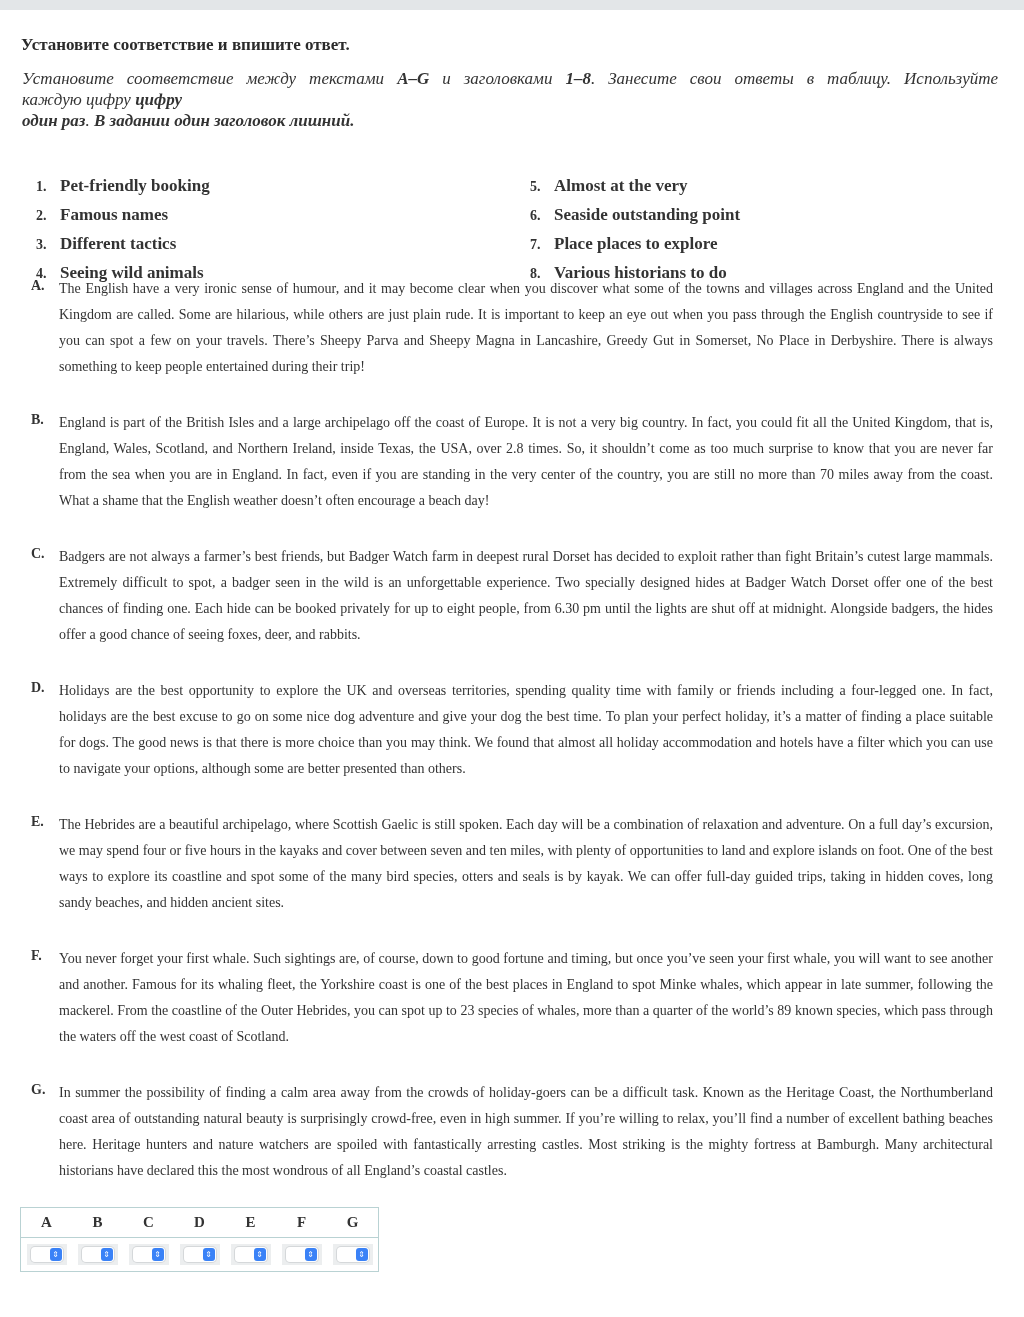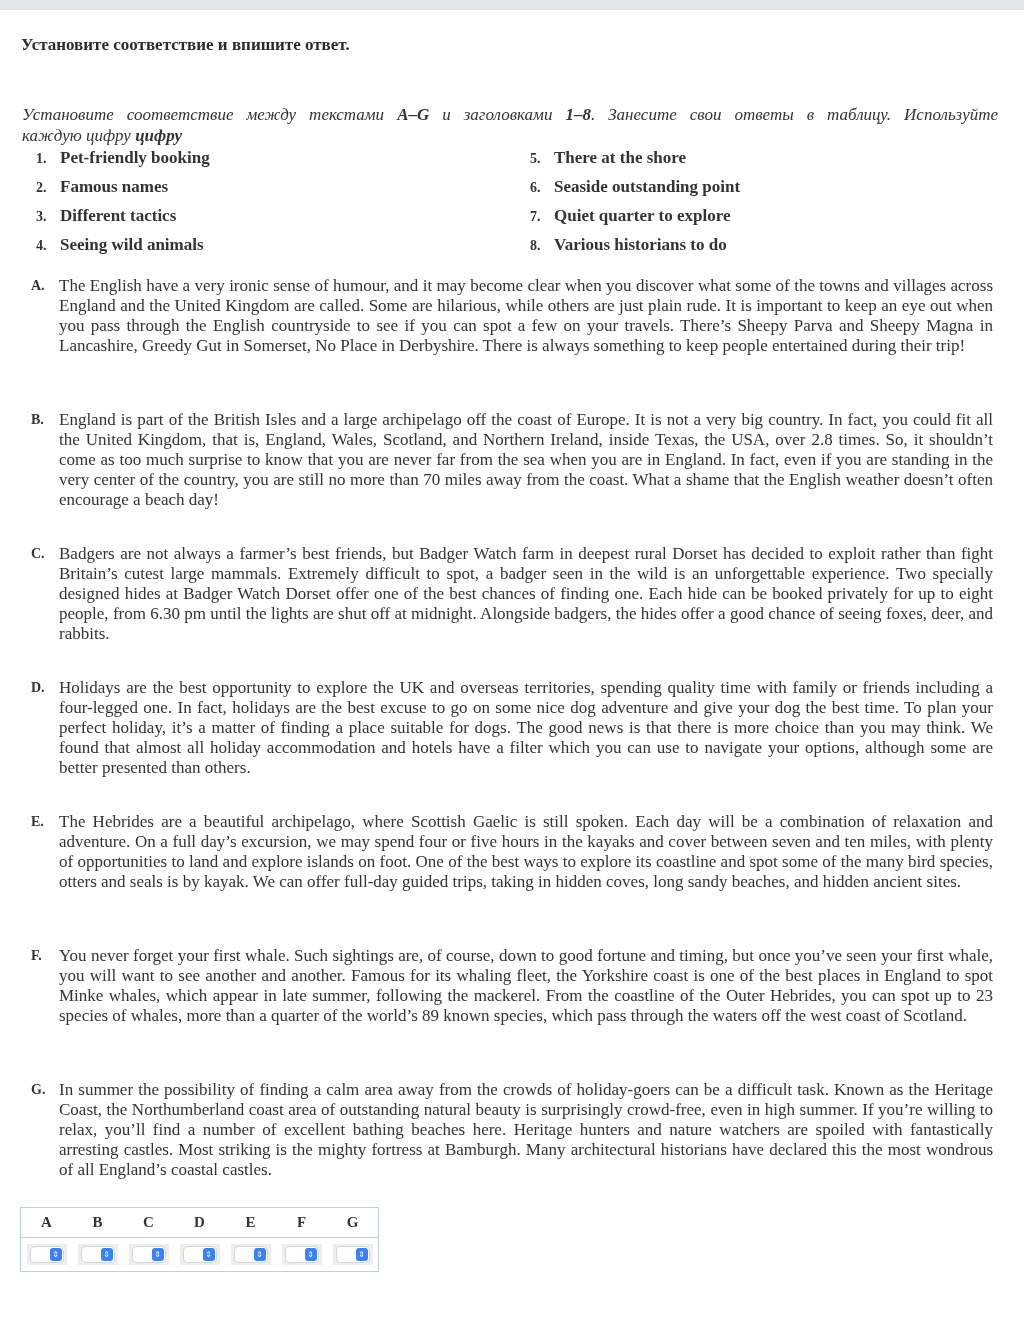--- a/index.html
+++ b/index.html
@@ -2,33 +2,33 @@
 <html><head>
 <meta charset="utf-8">
 <style>
   html, body { margin: 0; padding: 0; background: #ffffff; }
   body { width: 1024px; height: 1317px; position: relative; overflow: hidden;
          font-family: "Liberation Serif", "DejaVu Serif", serif; color: #333333; }
   .topbar { position: absolute; left: 0; top: 0; width: 1024px; height: 10px; background: #e3e6e8; }
   .title { position: absolute; left: 21px; top: 35px; font-size: 17px; font-weight: bold; color: #2b2b2b; }
   .instr { position: absolute; left: 22px; top: 68px; width: 976px; font-size: 17px; font-style: italic;
            line-height: 21px; color: #333; }
-  .instr .l1 { display: block; text-align: justify; text-align-last: justify; margin-top: 36px; }
+  .instr .l1 { display: block; text-align: justify; text-align-last: justify; }
   .instr b { font-weight: bold; }
   .headings { position: absolute; left: 0; top: 148px; width: 1024px; }
   .hcol { position: absolute; top: 0; }
   .hcol.left { left: 36px; }
   .hcol.right { left: 530px; }
   .hitem { height: 29px; display: flex; align-items: baseline; font-weight: bold; color: #333; }
   .hitem .num { font-size: 14px; width: 24px; }
-  .hitem .txt { font-size: 17px; }
+  .hitem .txt { font-size: 17px; margin-top: 28px; }
   .texts { position: absolute; left: 0; top: 276px; width: 1024px; }
   .para { position: absolute; left: 31px; width: 962px; display: flex; }
   .para .letter { font-size: 14px; font-weight: bold; width: 28px; flex: none; padding-top: 2px; color: #333; }
-  .para .body { font-size: 17px; line-height: 20px; text-align: justify; width: 934px; color: #333; }
+  .para .body { font-size: 14px; line-height: 26px; text-align: justify; width: 934px; color: #333; }
   .answers { position: absolute; left: 20px; top: 1207px; width: 357px; height: 63px;
              border: 1px solid #b9d2d3; }
   .answers .hdr { position: absolute; left: 0; top: 0; width: 357px; height: 29px; border-bottom: 1px solid #b9d2d3; }
   .answers .col { position: absolute; width: 51px; text-align: center; }
   .answers .hdr .col { top: 6px; font-size: 15px; font-weight: bold; color: #333; }
   .answers .row .col { top: 36px; }
   .selbox { display: inline-block; width: 40px; height: 21px; background: #eceeef; position: relative; }
   .sel { position: absolute; left: 4px; top: 3px; width: 32px; height: 15px; background: #fff; border-radius: 4px;
          box-shadow: 0 0 0 1px #d5d8da; }
   .sel .btn { position: absolute; right: 1px; top: 1px; width: 12px; height: 13px; background: #3a82f7; border-radius: 3px;
@@ -37,20 +37,21 @@
 </head>
 <body>
 
 <div class="topbar"></div>
 
 <div class="title">Установите соответствие и впишите ответ.</div>
 
 <div class="instr">
   <span class="l1"><span>Установите соответствие между текстами </span><b>A–G</b><span> и заголовками </span><b>1–8</b><span>. Занесите свои ответы в таблицу. Используйте</span></span>
   <span style="display:block"><span>каждую цифру </span><b>цифру</b></span>
+  <span style="display:block"><b>один раз</b><span>. </span><b>В задании один заголовок лишний</b><b>.</b></span>
 </div>
 
 <div class="headings">
   <div class="hcol left">
     <div class="hitem">
         <span class="num">1.</span>
         <span class="txt">Pet-friendly booking</span>
       </div>
     <div class="hitem">
         <span class="num">2.</span>
@@ -61,29 +62,29 @@
         <span class="txt">Different tactics</span>
       </div>
     <div class="hitem">
         <span class="num">4.</span>
         <span class="txt">Seeing wild animals</span>
       </div>
   </div>
   <div class="hcol right">
     <div class="hitem">
         <span class="num">5.</span>
-        <span class="txt">There at the shore</span>
+        <span class="txt">Almost at the very</span>
       </div>
     <div class="hitem">
         <span class="num">6.</span>
         <span class="txt">Seaside outstanding point</span>
       </div>
     <div class="hitem">
         <span class="num">7.</span>
-        <span class="txt">Quiet quarter to explore</span>
+        <span class="txt">Place places to explore</span>
       </div>
     <div class="hitem">
         <span class="num">8.</span>
         <span class="txt">Various historians to do</span>
       </div>
   </div>
 </div>
 
 <div class="texts">
   <div class="para" style="top:0px">

